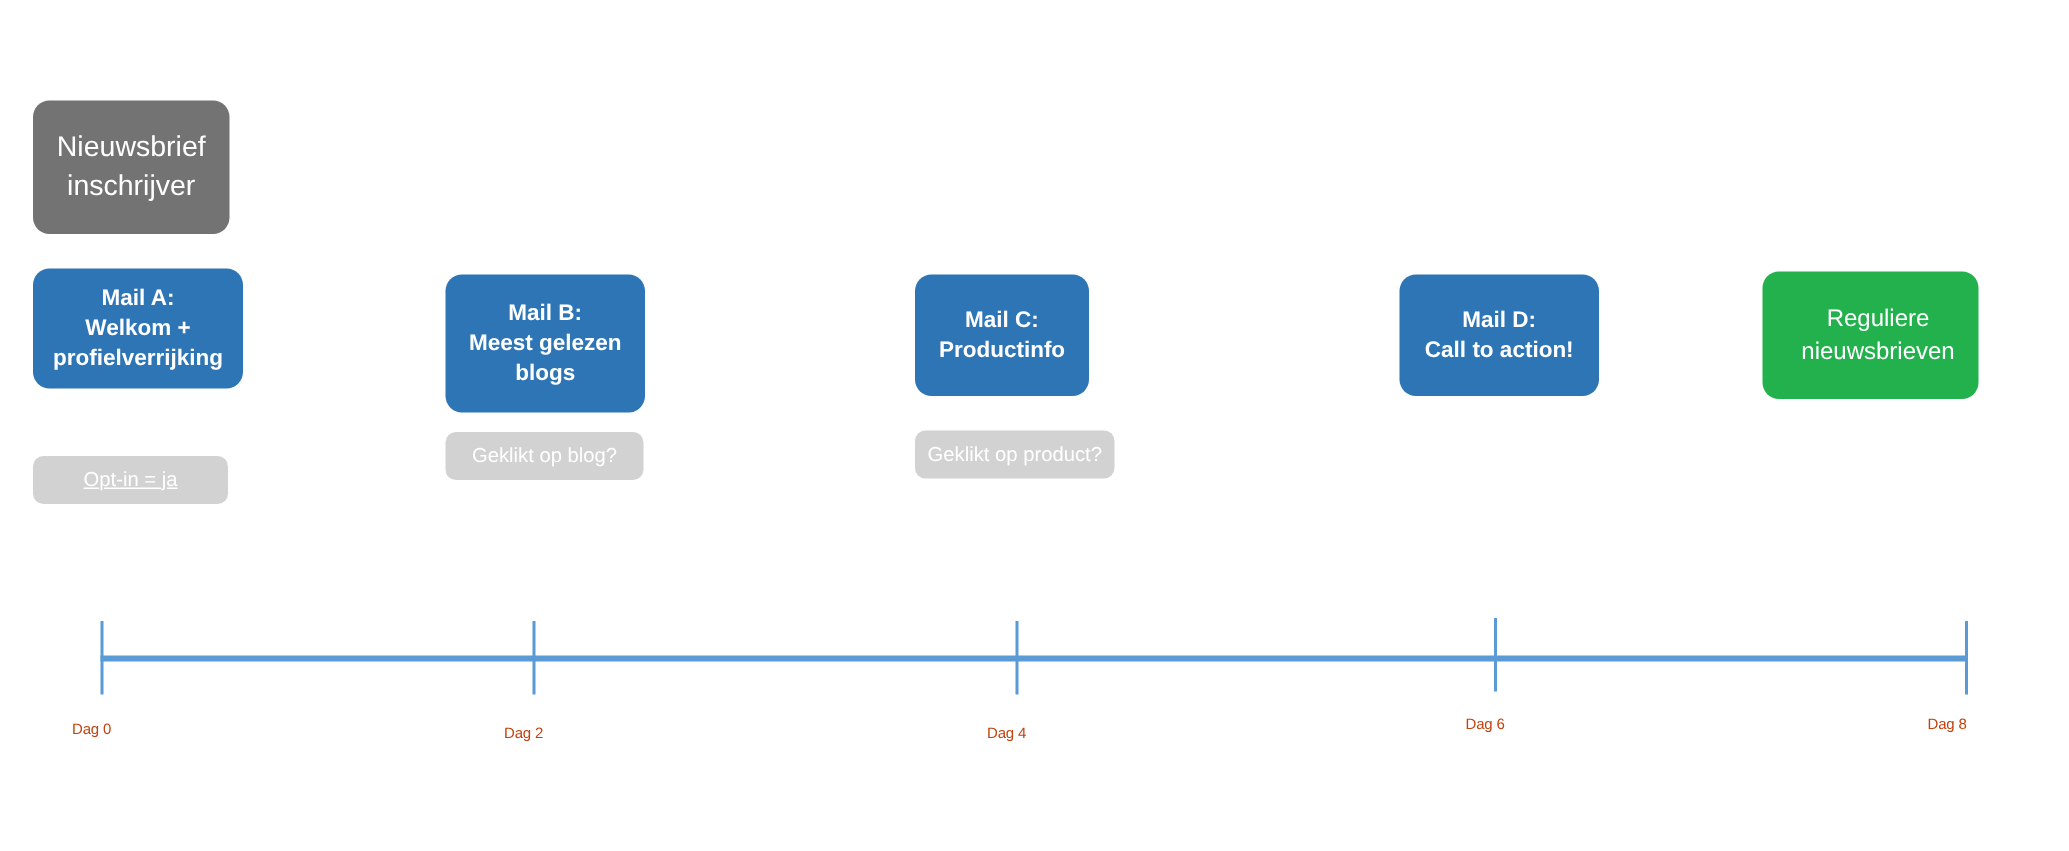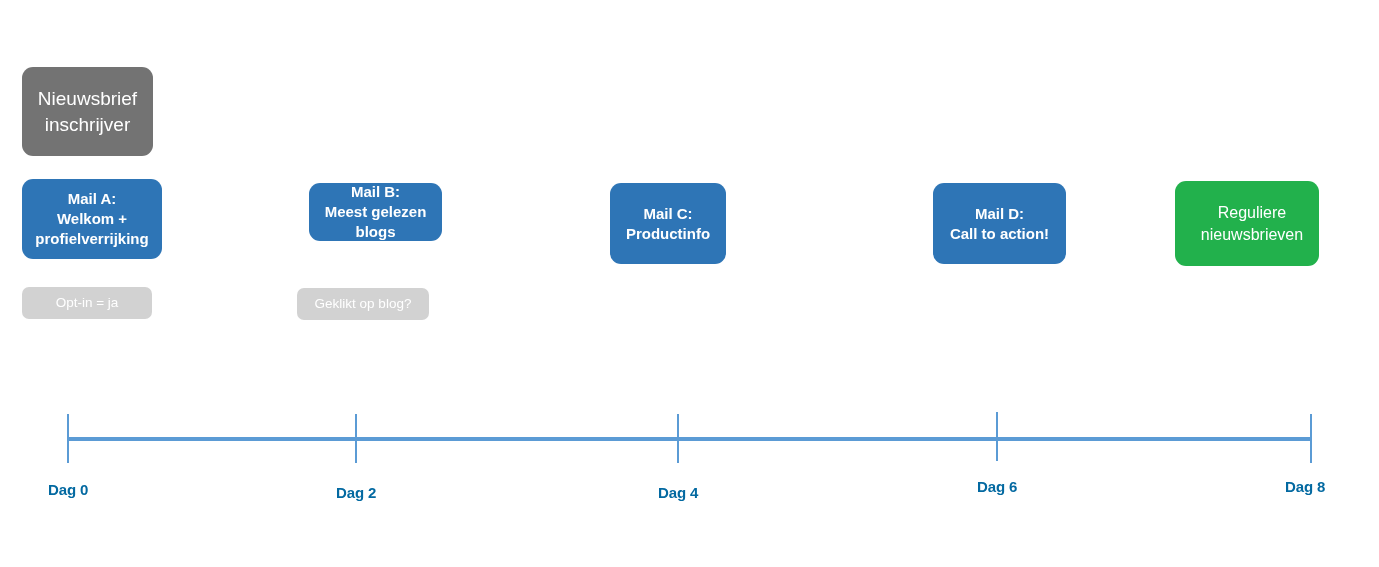--- a/index.html
+++ b/index.html
@@ -75,56 +75,57 @@
     background: #5b9bd5;
   }
   .timeline-line {
     height: 4px;
   }
   .timeline-tick {
     width: 2px;
   }
   .timeline-label {
     position: absolute;
-    font-size: 15px;
-    font-weight: bold;
-    color: #0369a1;
+    font-size: 10px;
+    font-weight: normal;
+    color: #c2410c;
     white-space: nowrap;
     letter-spacing: -0.1px;
   }
 </style>
 </head>
 <body>
 
 <div id="canvas">
 
   <div class="node node-entry" style="left:22px; top:67px; width:131px; height:89px;">Nieuwsbrief
 inschrijver</div>
 
   <div class="node node-mail" style="left:22px; top:179px; width:140px; height:80px;">Mail A:
 Welkom +
 profielverrijking</div>
 
-  <div class="node node-mail" style="left:297px; top:183px; width:133px; height:58px;margin-left:12px;">Mail B:
+  <div class="node node-mail" style="left:297px; top:183px; width:133px; height:92px;">Mail B:
 Meest gelezen
 blogs</div>
 
   <div class="node node-mail" style="left:610px; top:183px; width:116px; height:81px;">Mail C:
 Productinfo</div>
 
   <div class="node node-mail" style="left:933px; top:183px; width:133px; height:81px;">Mail D:
 Call to action!</div>
 
   <div class="node node-end" style="left:1175px; top:181px; width:144px; height:85px;padding-left:16px;">Reguliere
 nieuwsbrieven</div>
 
-  <div class="condition" style="left:22px; top:287px; width:130px; height:32px;">Opt-in = ja</div>
+  <div class="condition" style="left:22px; top:304px; width:130px; height:32px;text-decoration:underline;">Opt-in = ja</div>
 
   <div class="condition" style="left:297px; top:288px; width:132px; height:32px;">Geklikt op blog?</div>
 
+  <div class="condition" style="left:610px; top:287px; width:133px; height:32px;">Geklikt op product?</div>
 
 
   <div class="timeline-axis timeline-line" style="left:67px; top:437px; width:1245px;"></div>
 
   <div class="timeline-axis timeline-tick" style="left:67px; top:414px; height:49px;"></div>
   <div class="timeline-axis timeline-tick" style="left:355px; top:414px; height:49px;"></div>
   <div class="timeline-axis timeline-tick" style="left:677px; top:414px; height:49px;"></div>
   <div class="timeline-axis timeline-tick" style="left:996px; top:412px; height:49px;"></div>
   <div class="timeline-axis timeline-tick" style="left:1310px; top:414px; height:49px;"></div>
 

